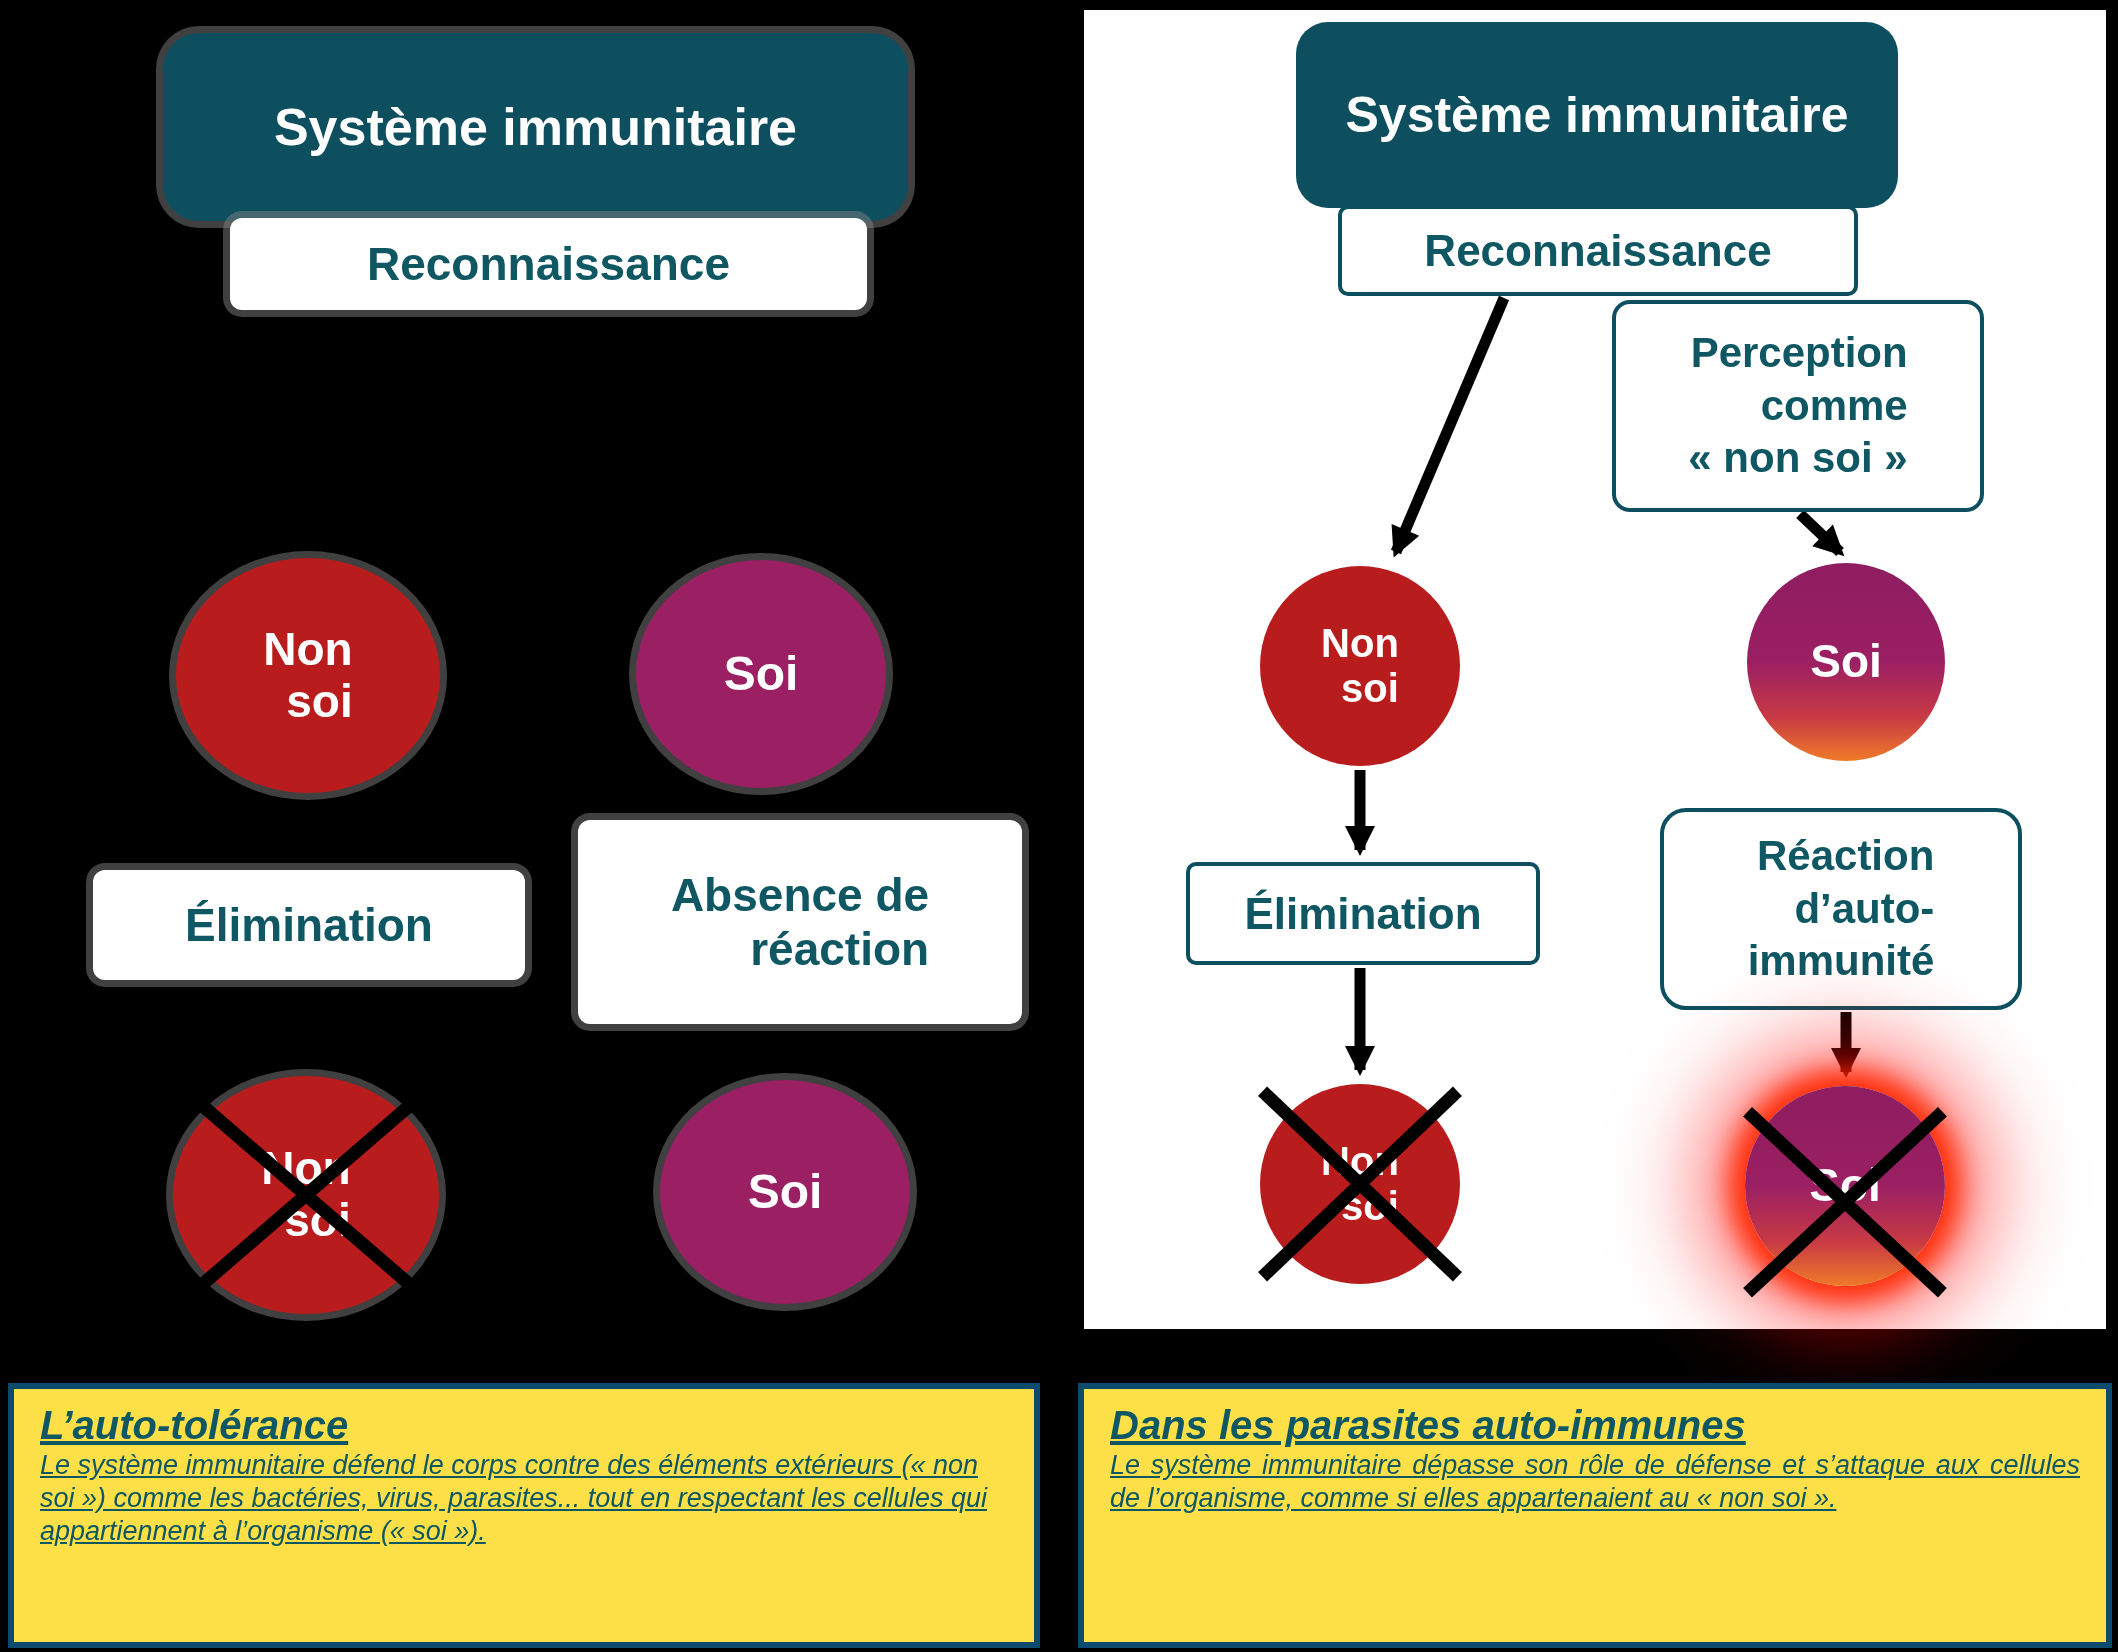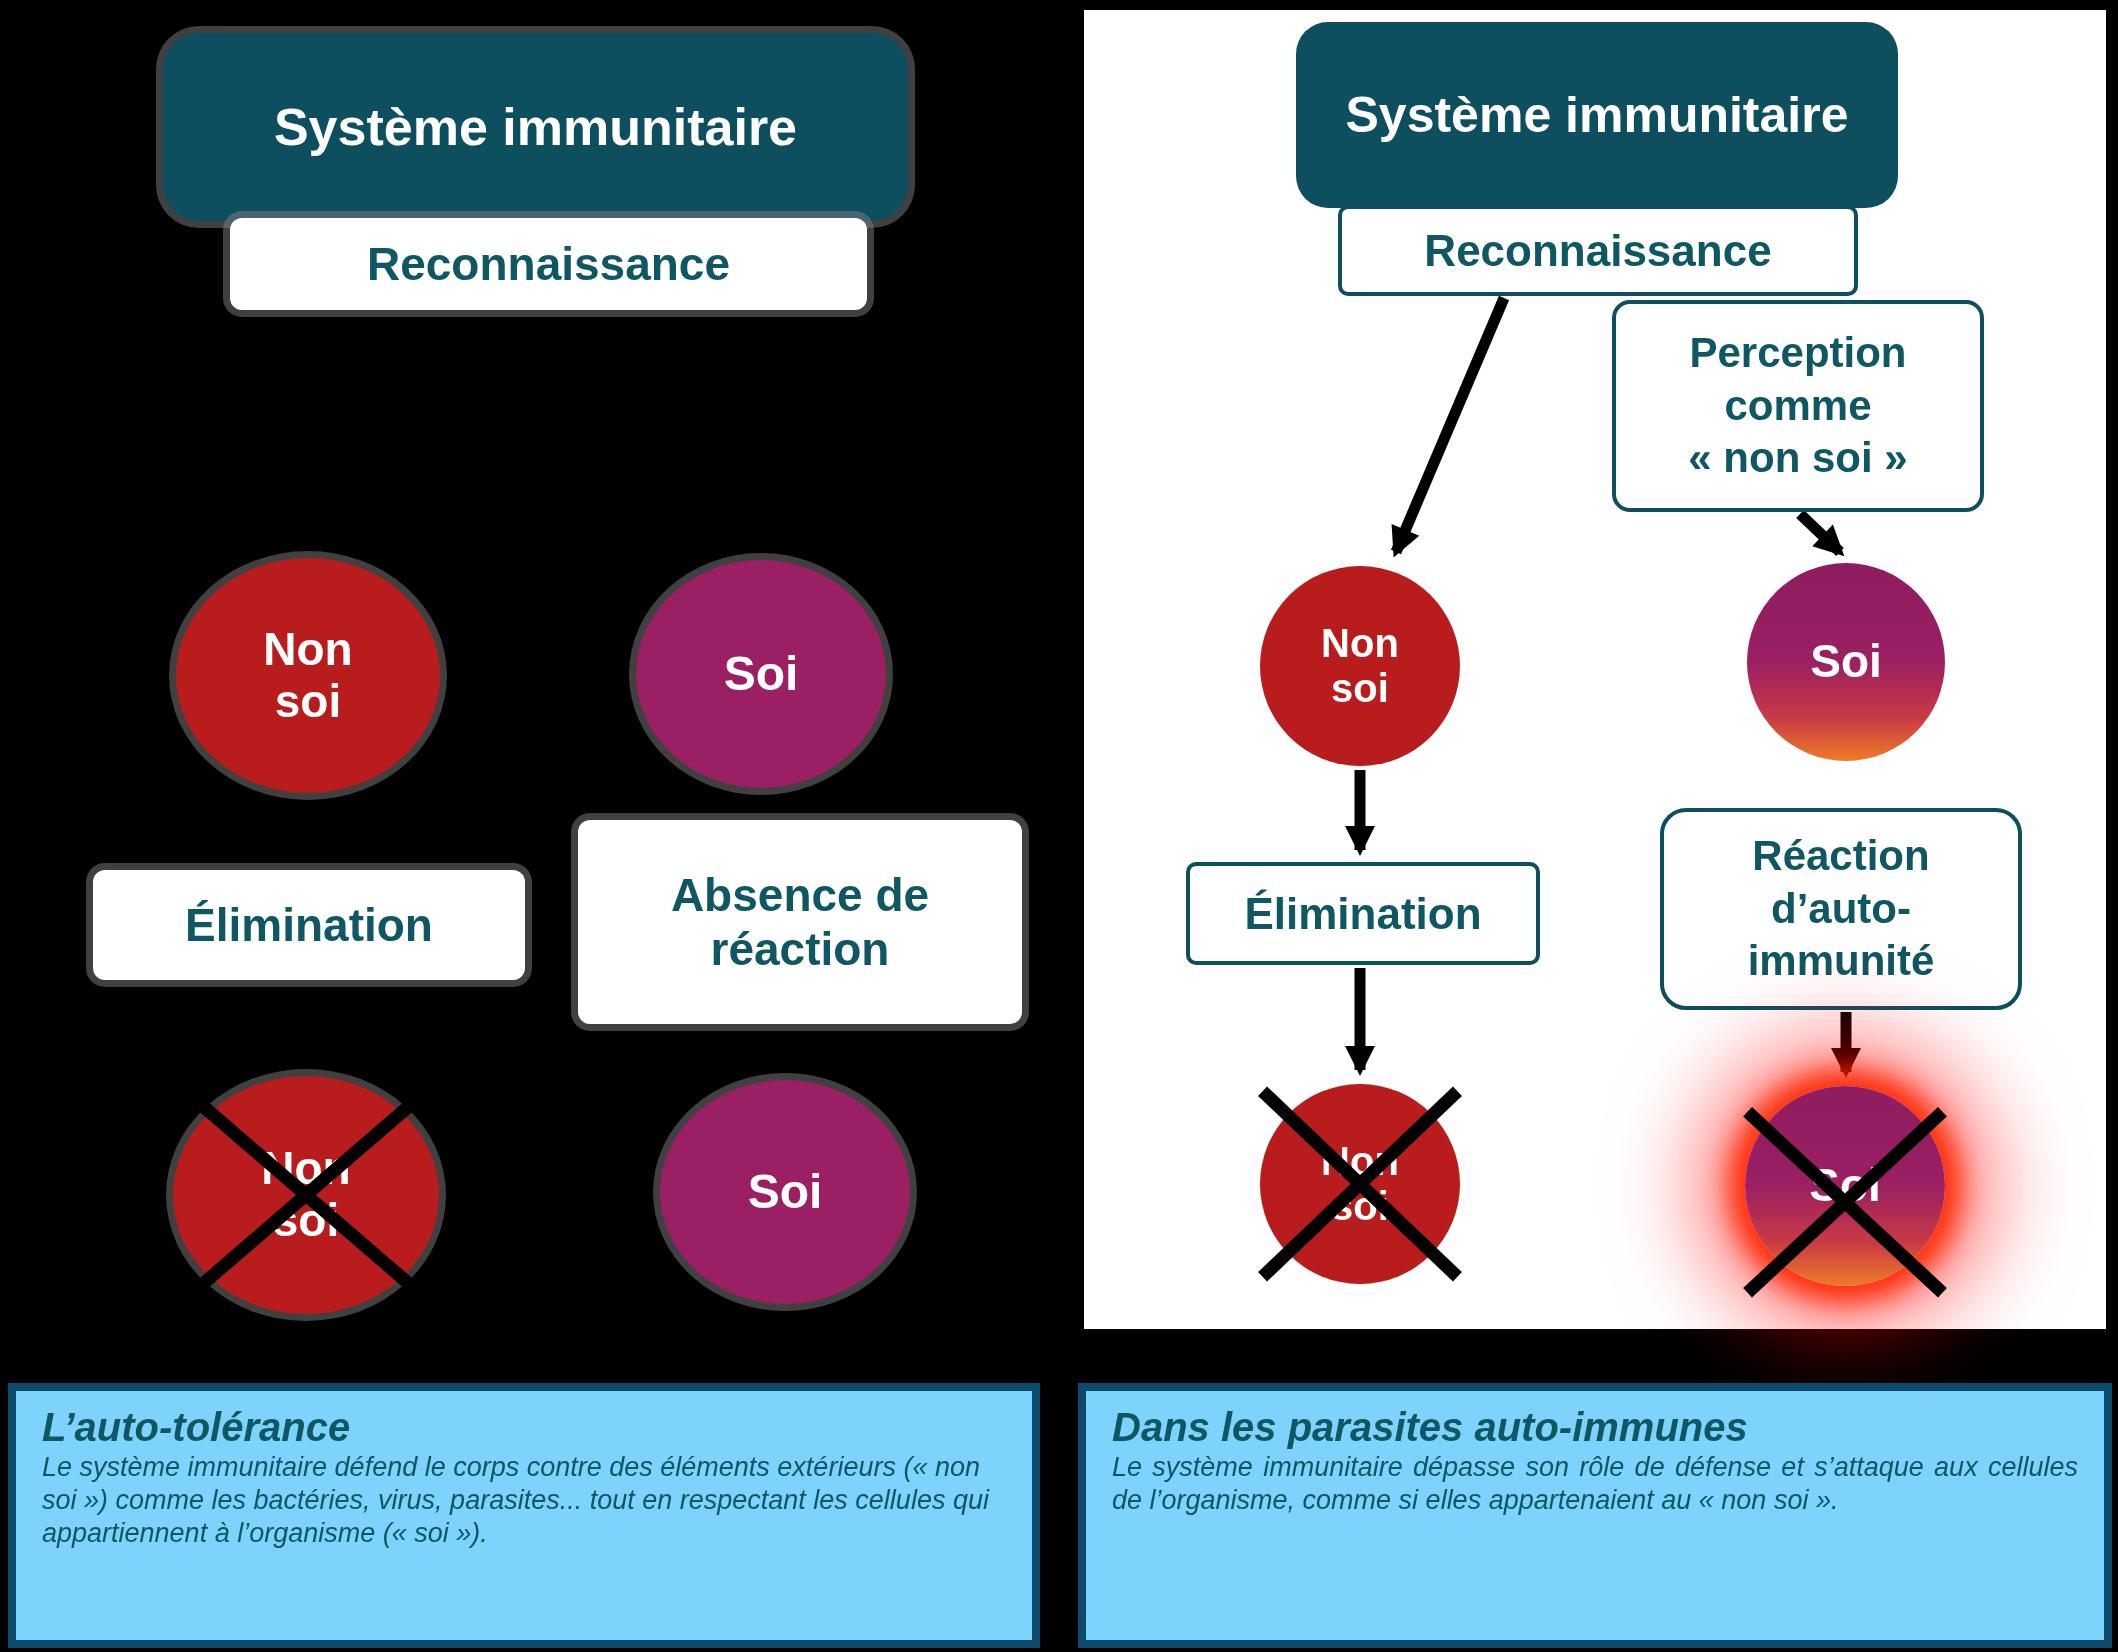--- a/index.html
+++ b/index.html
@@ -1,20 +1,20 @@
 <!DOCTYPE html>
 <html><head>
 <meta charset="utf-8">
 <style>
   * { margin:0; padding:0; box-sizing:border-box; }
   html,body { background:#000; }
   body { font-family:"Liberation Sans","DejaVu Sans",sans-serif; }
   .page { position:relative; width:2118px; height:1652px; background:#000; overflow:hidden; }
   .abs { position:absolute; }
-  .flexc { display:flex; align-items:center; justify-content:center; text-align:center; }
+  .flexc { display:flex; align-items:center; justify-content:center; text-align:right; }
   .preline { white-space:pre-line; }
 
   .teal-box { background:#0d4f5e; color:#ffffff; font-weight:bold; border-radius:36px; }
   .white-box { background:#ffffff; color:#0e5763; font-weight:bold; border-radius:12px; }
   .outline-box { background:#ffffff; color:#0e5763; font-weight:bold; border:4px solid #0d4f5e; }
   .circle { border-radius:50%; color:#ffffff; font-weight:bold; line-height:1.12; }
   .halo { box-shadow:0 0 0 7px rgba(128,128,128,0.5); }
   .orange { background:#b91c1c; }
   .magenta { background:#9b1f63; }
   .grad { background:linear-gradient(to bottom,#8e1d5f 0%,#9b1f63 50%,#c83a44 78%,#ef7b28 100%); }
@@ -43,21 +43,21 @@
   .rp-recon      { left:254px; top:195px; width:520px; height:91px;  font-size:44px; border-radius:10px; }
   .rp-perception { left:528px; top:290px; width:372px; height:212px; font-size:42px; border-radius:18px; line-height:1.25; }
   .rp-nonsoi1    { left:176px; top:556px; width:200px; height:200px; font-size:40px; }
   .rp-soi1       { left:663px; top:553px; width:198px; height:198px; font-size:46px; }
   .rp-elim       { left:102px; top:852px; width:354px; height:103px; font-size:44px; border-radius:10px; }
   .rp-reaction   { left:576px; top:798px; width:362px; height:202px; font-size:42px; border-radius:26px; line-height:1.25; }
   .rp-nonsoi2    { left:176px; top:1074px; width:200px; height:200px; font-size:40px; }
   .rp-soi2       { left:661px; top:1076px; width:200px; height:200px; font-size:46px; }
 
   
-  .caption { position:absolute; background:#7dd3fc; border:8px solid #0c4a6e; color:#0e5763; font-style:italic; padding:12px 26px; }
+  .caption { position:absolute; background:#fde047; border:6px solid #0c4a6e; color:#0e5763; font-style:italic; padding:12px 26px;text-decoration:underline; }
   .caption-left  { left:8px;    top:1383px; width:1032px; height:265px; }
   .caption-right { left:1078px; top:1383px; width:1034px; height:265px; }
   .cap-title { font-weight:bold; font-size:40px; line-height:1.2; }
   .cap-body  { font-size:27px; line-height:1.22; }
   .caption-right .cap-body { text-align:justify; }
 </style>
 </head>
 <body>
 
 <div class="page">

